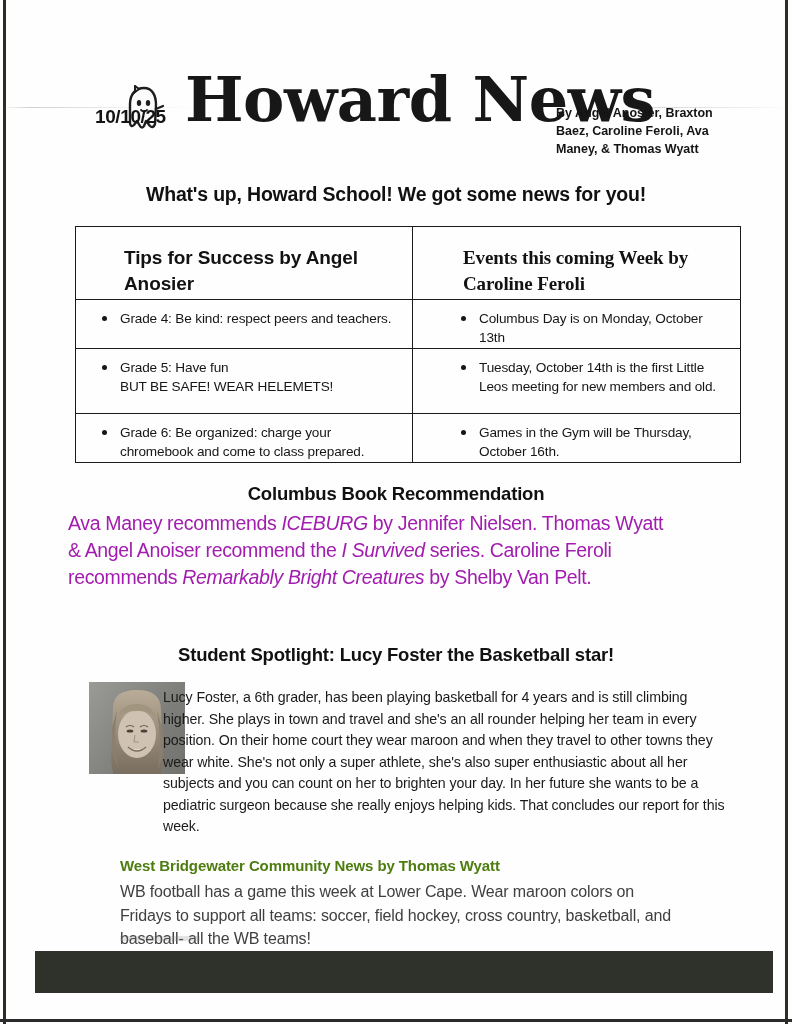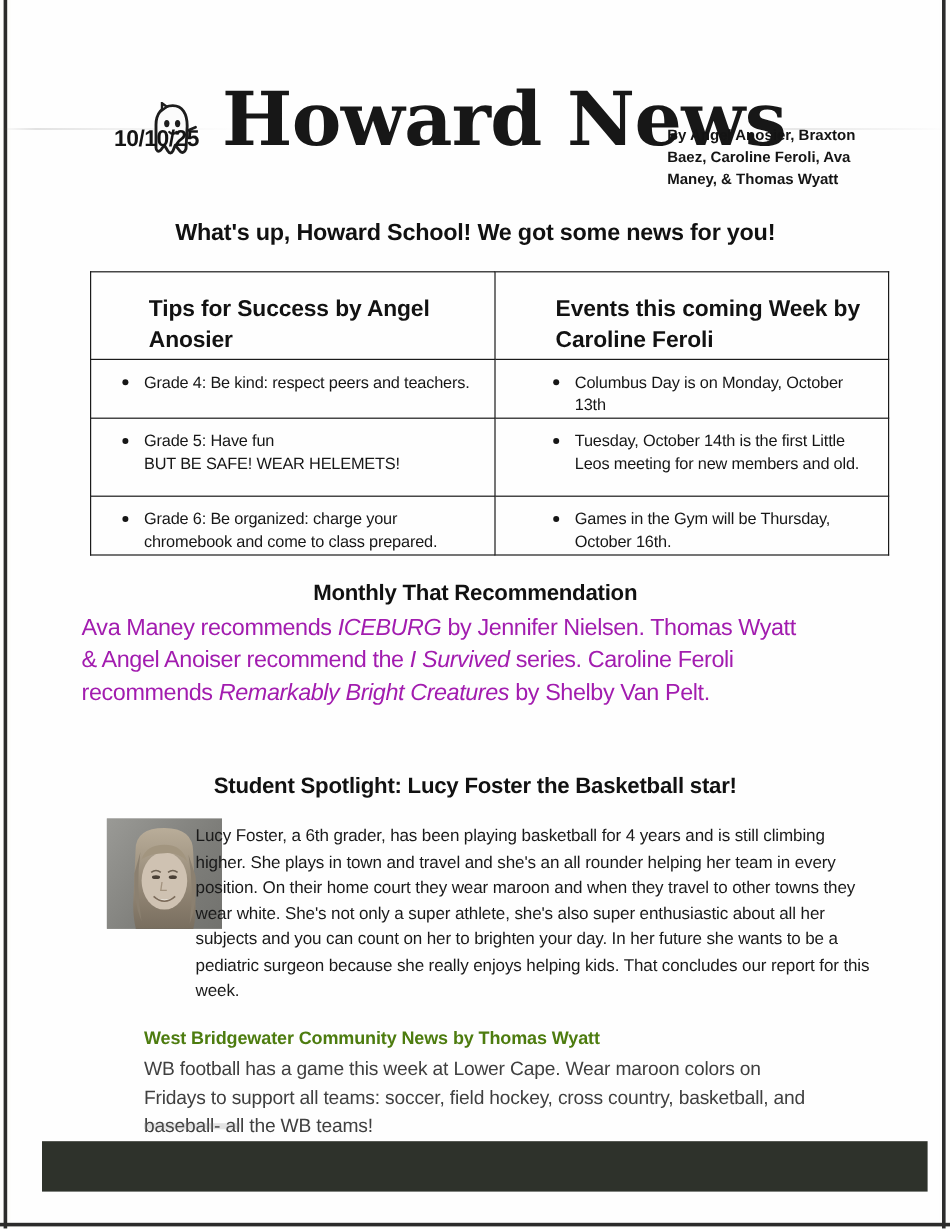--- a/index.html
+++ b/index.html
@@ -147,21 +147,21 @@
     position: absolute;
     left: 48px;
     right: 12px;
     top: 18px;
     font-size: 19px;
     font-weight: bold;
     line-height: 1.35;
     color: #121212;
     letter-spacing: -0.1px;
   }
-  .th-cell.right .th-text { left: 50px; }
+  .th-cell.right .th-text { left: 50px; font-family: Liberation Serif, serif; }
 
   .li-cell { height: 48px; position: relative; }
   .li-cell.tall { height: 64px; }
   .bullet-row {
     position: absolute;
     left: 26px;
     right: 10px;
     top: 9px;
     display: flex;
     align-items: flex-start;
@@ -358,21 +358,21 @@
         <td class="li-cell right">
           <div class="bullet-row">
             <span class="bullet-dot"></span>
             <span class="bullet-text">Games in the Gym will be Thursday, October 16th.</span>
           </div>
         </td>
       </tr>
     </tbody>
   </table>
 
-  <div class="book-head">Monthly That Recommendation</div>
+  <div class="book-head">Columbus Book Recommendation</div>
   <div class="book-body"><span>Ava Maney recommends </span><i>ICEBURG</i><span> by Jennifer Nielsen. Thomas Wyatt &amp; Angel Anoiser recommend the </span><i>I Survived</i><span> series. Caroline Feroli recommends </span><i>Remarkably Bright Creatures</i><span> by Shelby Van Pelt.</span></div>
 
   <div class="spot-head">Student Spotlight: Lucy Foster the Basketball star!</div>
   <div class="spot-photo">
     <svg viewBox="0 0 96 129" width="96" height="129" preserveAspectRatio="none">
       <defs>
         <linearGradient id="bgGrad" x1="0" y1="0" x2="1" y2="1">
           <stop offset="0%" stop-color="#9a9a96"></stop>
           <stop offset="50%" stop-color="#7e7e7a"></stop>
           <stop offset="100%" stop-color="#6d6d69"></stop>

